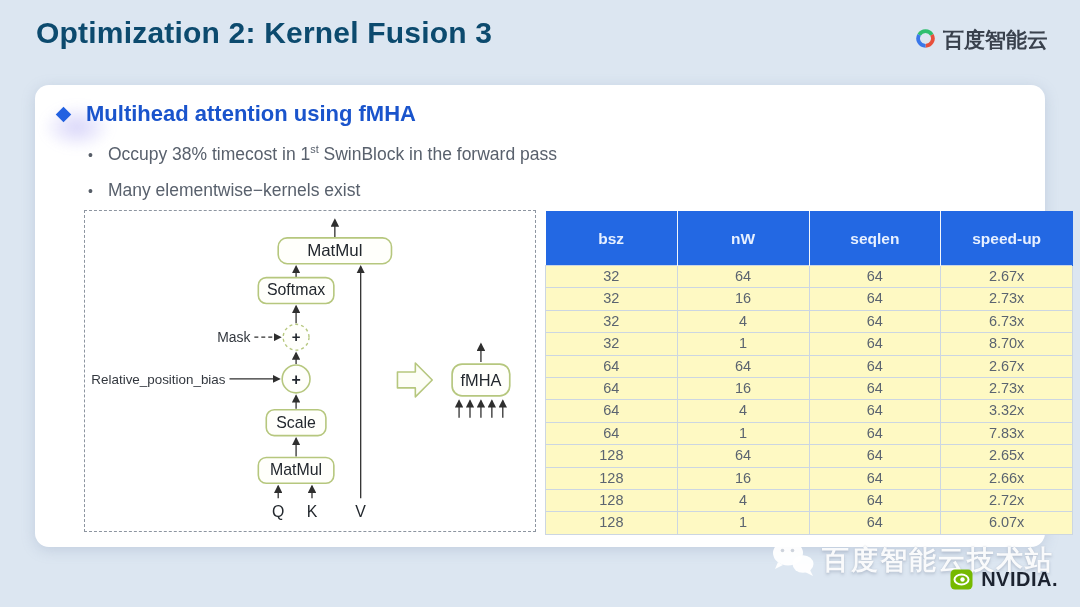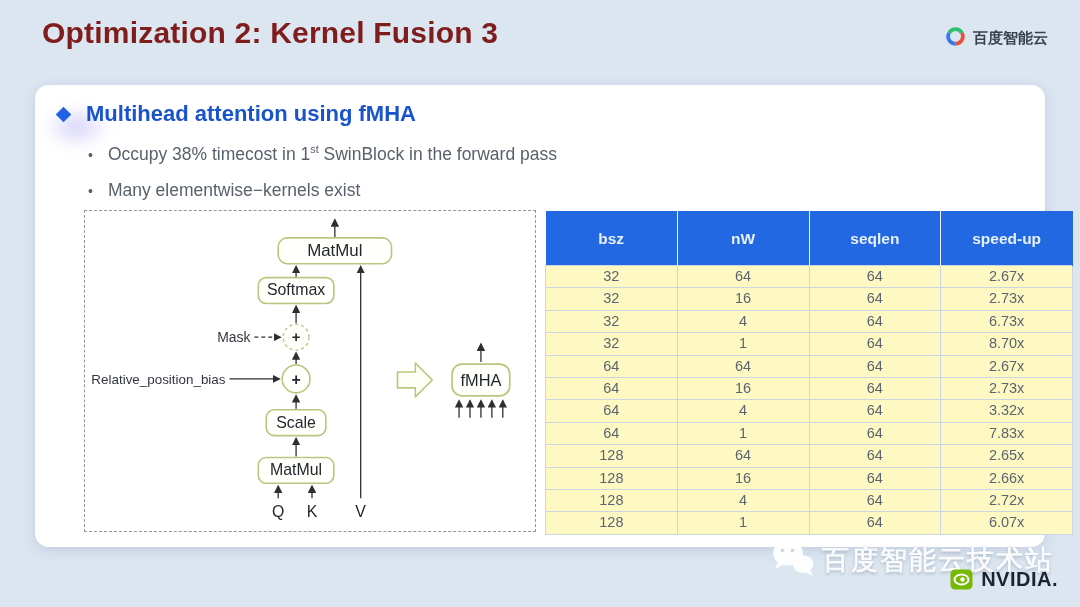--- a/index.html
+++ b/index.html
@@ -4,27 +4,27 @@
 <style>
   html,body{margin:0;padding:0;}
   .slide{
     position:relative; width:1080px; height:607px; overflow:hidden;
     background:#dce6f1;
     font-family:"Liberation Sans", sans-serif;
   }
   
   .title{
     position:absolute; left:36px; top:16px;
-    font-size:30px; font-weight:600; color:#7f1d1d; letter-spacing:.2px;margin-left:6px;
+    font-size:30px; font-weight:600; color:#0c4a6e; letter-spacing:.2px;
   }
   .brand{
     position:absolute; right:32px; top:26px;
     display:flex; align-items:center; gap:7px;
   }
-  .brand-text{font-size:15px; font-weight:700; color:#39414d;}
+  .brand-text{font-size:21px; font-weight:700; color:#39414d;}
   
   .card{
     position:absolute; left:35px; top:85px; width:1010px; height:462px;
     background:#ffffff; border-radius:14px;
     box-shadow:0 3px 14px rgba(125,145,175,0.28);
   }
   .glow{
     position:absolute; left:42px; top:104px; width:70px; height:46px;
     background:radial-gradient(closest-side, rgba(128,118,235,0.30), rgba(128,118,235,0));
     filter:blur(5px); pointer-events:none;

